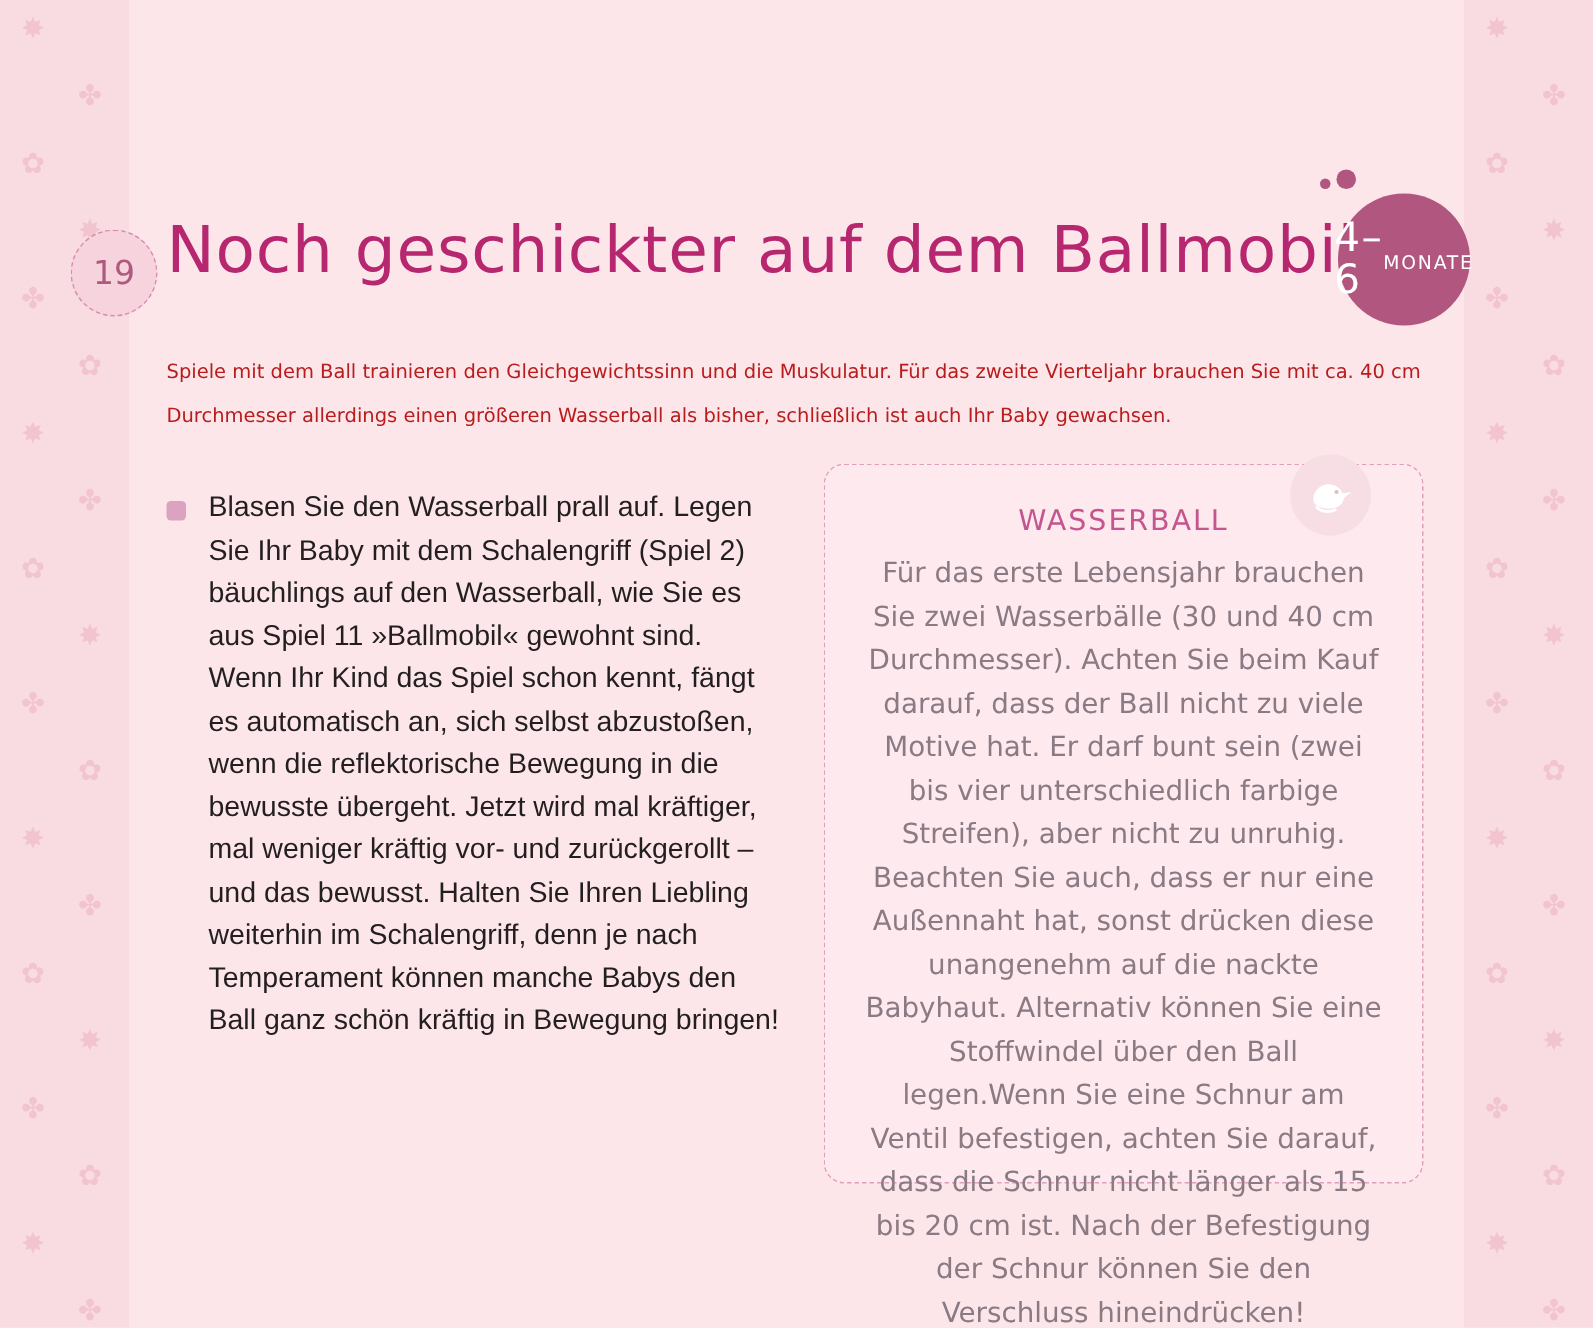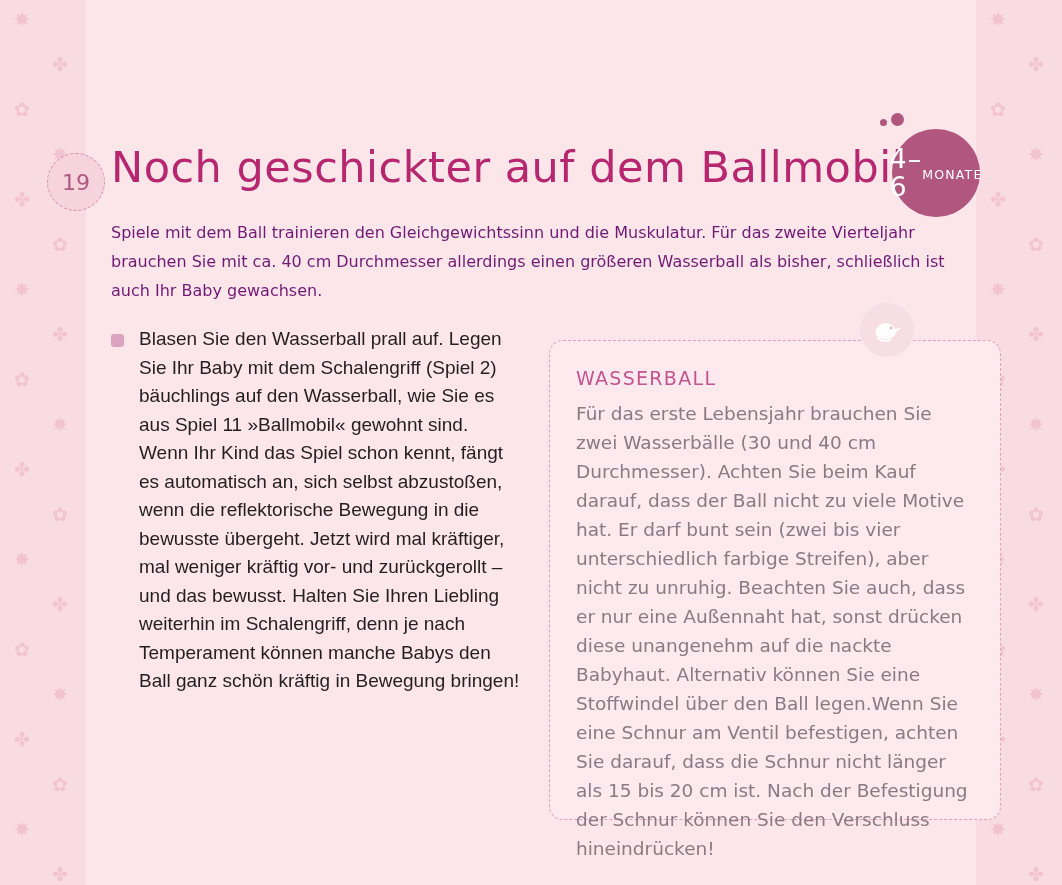--- a/index.html
+++ b/index.html
@@ -74,24 +74,24 @@
     font-size: 43px;
     color: #b6276f;
     font-family: "DejaVu Sans", sans-serif;
     letter-spacing: 0.5px;
     white-space: nowrap;
   }
 
   .intro {
     position: absolute;
     left: 25px;
-    top: 218px;
+    top: 234px;
     width: 845px;
-    color: #701a75;
-    font-size: 16px;
+    color: #b91c1c;
+    font-size: 13px;
     line-height: 29px;
     font-family: "DejaVu Sans", sans-serif;
   }
 
   
   .age-badge {
     position: absolute;
     right: -4px;
     top: 129px;
     width: 88px;
@@ -157,28 +157,29 @@
     width: 13px;
     height: 13px;
     border-radius: 3px;
     background: #dba3c0;
   }
 
   
   .infobox {
     position: absolute;
     left: 463px;
-    top: 340px;
-    width: 452px;
+    top: 309px;
+    width: 400px;
     height: 480px;
     border: 1.5px dashed #e0a0bd;
     border-radius: 14px;
     background: #fde9ee;
     box-sizing: border-box;
     padding: 26px 26px 0 26px;
+    text-align: center;
   }
   .infobox .box-title {
     color: #c4558f;
     font-size: 19px;
     letter-spacing: 1.3px;
     font-family: "DejaVu Sans", sans-serif;
     margin-bottom: 10px;
   }
   .infobox .box-text {
     color: #8a7a83;

